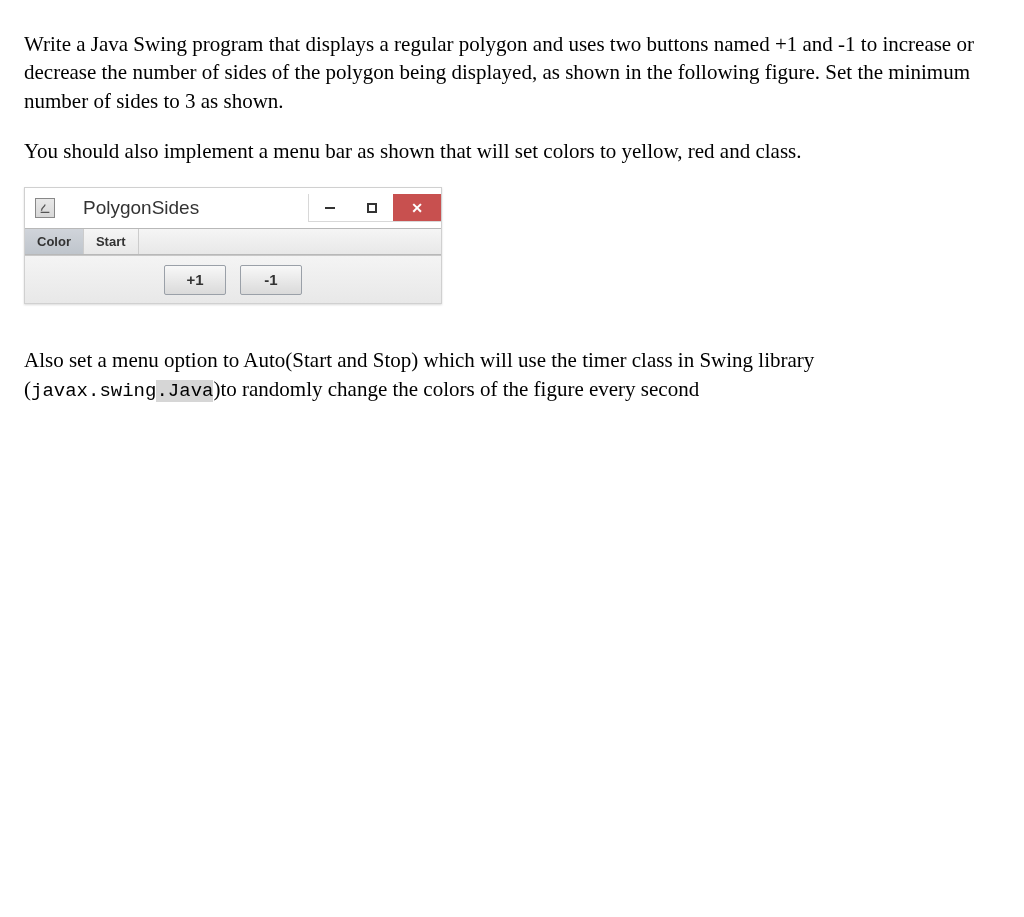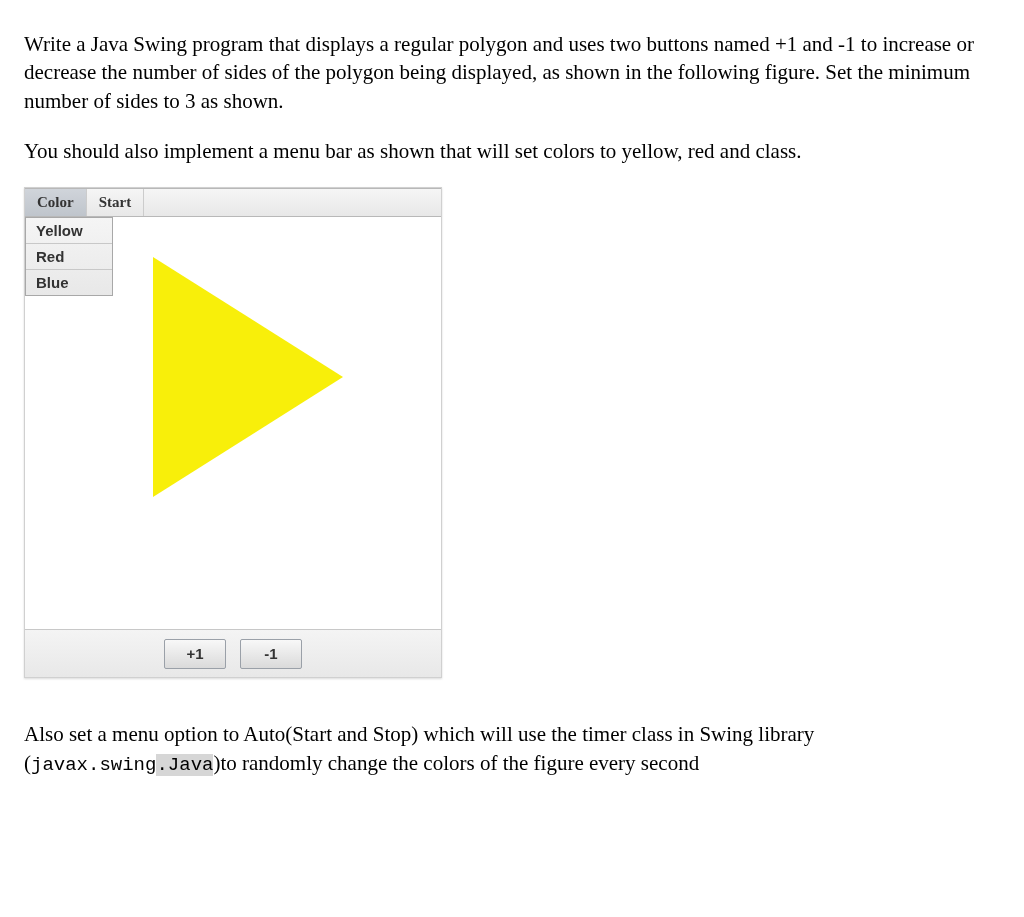--- a/index.html
+++ b/index.html
@@ -56,22 +56,22 @@
     }
     .tb-btn.close { background: #c8504f; color:#fff; width:48px; }
     .tb-btn.min span { display:block; width:10px; height:2px; background:#333; }
     .tb-btn.max span { display:block; width:10px; height:10px; border:2px solid #333; }
     .tb-btn.close span { font-size:14px; font-weight:bold; }
     .menubar {
       display:flex;
       border-top: 1px solid #b8b8b8;
       border-bottom: 1px solid #b8b8b8;
       background: linear-gradient(#f5f5f5,#e8e8e8);
-      font-family: Liberation Serif, serif;
-      font-size: 15px;
+      font-family: Liberation Sans, sans-serif;
+      font-size: 13px;
     }
     .menubar-item {
       padding: 5px 12px;
       border-right: 1px solid #ccc;
       font-weight: bold;
       color: #333;
     }
     .menubar-item.selected {
       background: linear-gradient(#d0d4da,#bfc5cc);
     }
@@ -129,38 +129,45 @@
     .hl { background: #d6d6d6; }
   </style>
 </head>
 <body>
 
 <p class="para">Write a Java Swing program that displays a regular polygon and uses two buttons named +1 and -1 to increase or decrease the number of sides of the polygon being displayed, as shown in the following figure. Set the minimum number of sides to 3 as shown.</p>
 
 <p class="para">You should also implement a menu bar as shown that will set colors to yellow, red and class.</p>
 
 <div class="app-window">
+  <div class="titlebar">
+    <div class="titlebar-icon">
+      <svg viewBox="0 0 16 16">
+          <path d="M3 13 h10 M4 11 c0 -4 4 -4 4 -7" stroke="#555" stroke-width="1.5" fill="none"></path>
+        </svg>
+    </div>
+    <div class="titlebar-title">PolygonSides</div>
+    <div class="titlebar-controls">
+      <div class="tb-btn min">
+          <span></span>
+        </div>
+      <div class="tb-btn max">
+          <span></span>
+        </div>
+      <div class="tb-btn close">
+          <span>✕</span>
+        </div>
+    </div>
+  </div>
 
   <div class="menubar">
     <div class="menubar-item selected">Color</div>
     <div class="menubar-item">Start</div>
   </div>
 
-  <div class="content-area">
-    <div class="dropdown">
-      <div class="dropdown-item">Yellow</div>
-      <div class="dropdown-item">Red</div>
-      <div class="dropdown-item">Blue</div>
-    </div>
-    <div class="polygon-wrap">
-      <svg width="220" height="260">
-        <polygon points="20,10 210,130 20,250" fill="#f8ef0a"></polygon>
-      </svg>
-    </div>
-  </div>
 
   <div class="bottom-panel">
     <div class="swing-btn">+1</div>
     <div class="swing-btn">-1</div>
   </div>
 </div>
 
 <p class="para" style="margin-top:42px;">
   <span>Also set a menu option to Auto(Start and Stop) which will  use the timer class in Swing library (</span><span class="code-inline"><span>javax.swing<span class="hl">.Java</span></span></span><span>)to randomly change the colors of the figure every second</span>
 </p>

